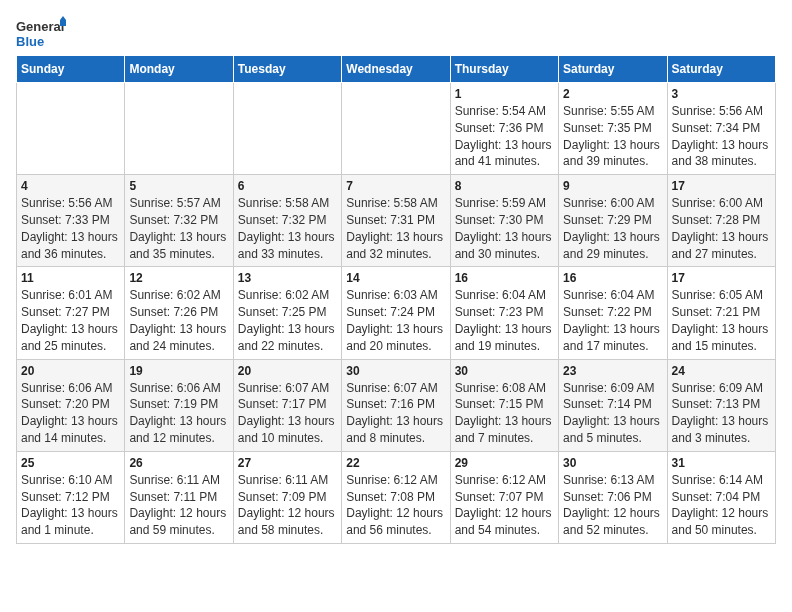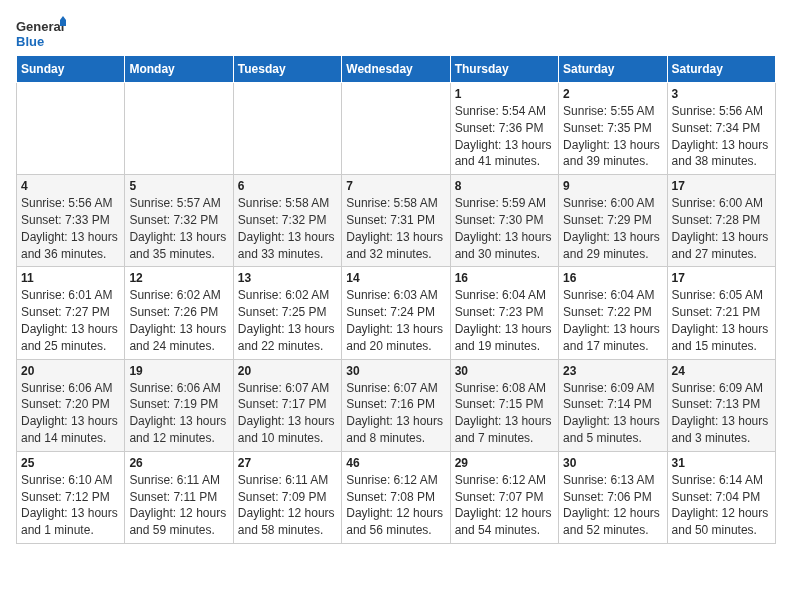--- a/index.html
+++ b/index.html
@@ -219,21 +219,21 @@
         </td>
         <td>
           <div class="day-num">26</div>
           <div class="day-info">Sunrise: 6:11 AM<br>Sunset: 7:11 PM<br>Daylight: 12 hours<br>and 59 minutes.</div>
         </td>
         <td>
           <div class="day-num">27</div>
           <div class="day-info">Sunrise: 6:11 AM<br>Sunset: 7:09 PM<br>Daylight: 12 hours<br>and 58 minutes.</div>
         </td>
         <td>
-          <div class="day-num">46</div>
+          <div class="day-num">22</div>
           <div class="day-info">Sunrise: 6:12 AM<br>Sunset: 7:08 PM<br>Daylight: 12 hours<br>and 56 minutes.</div>
         </td>
         <td>
           <div class="day-num">29</div>
           <div class="day-info">Sunrise: 6:12 AM<br>Sunset: 7:07 PM<br>Daylight: 12 hours<br>and 54 minutes.</div>
         </td>
         <td>
           <div class="day-num">30</div>
           <div class="day-info">Sunrise: 6:13 AM<br>Sunset: 7:06 PM<br>Daylight: 12 hours<br>and 52 minutes.</div>
         </td>

